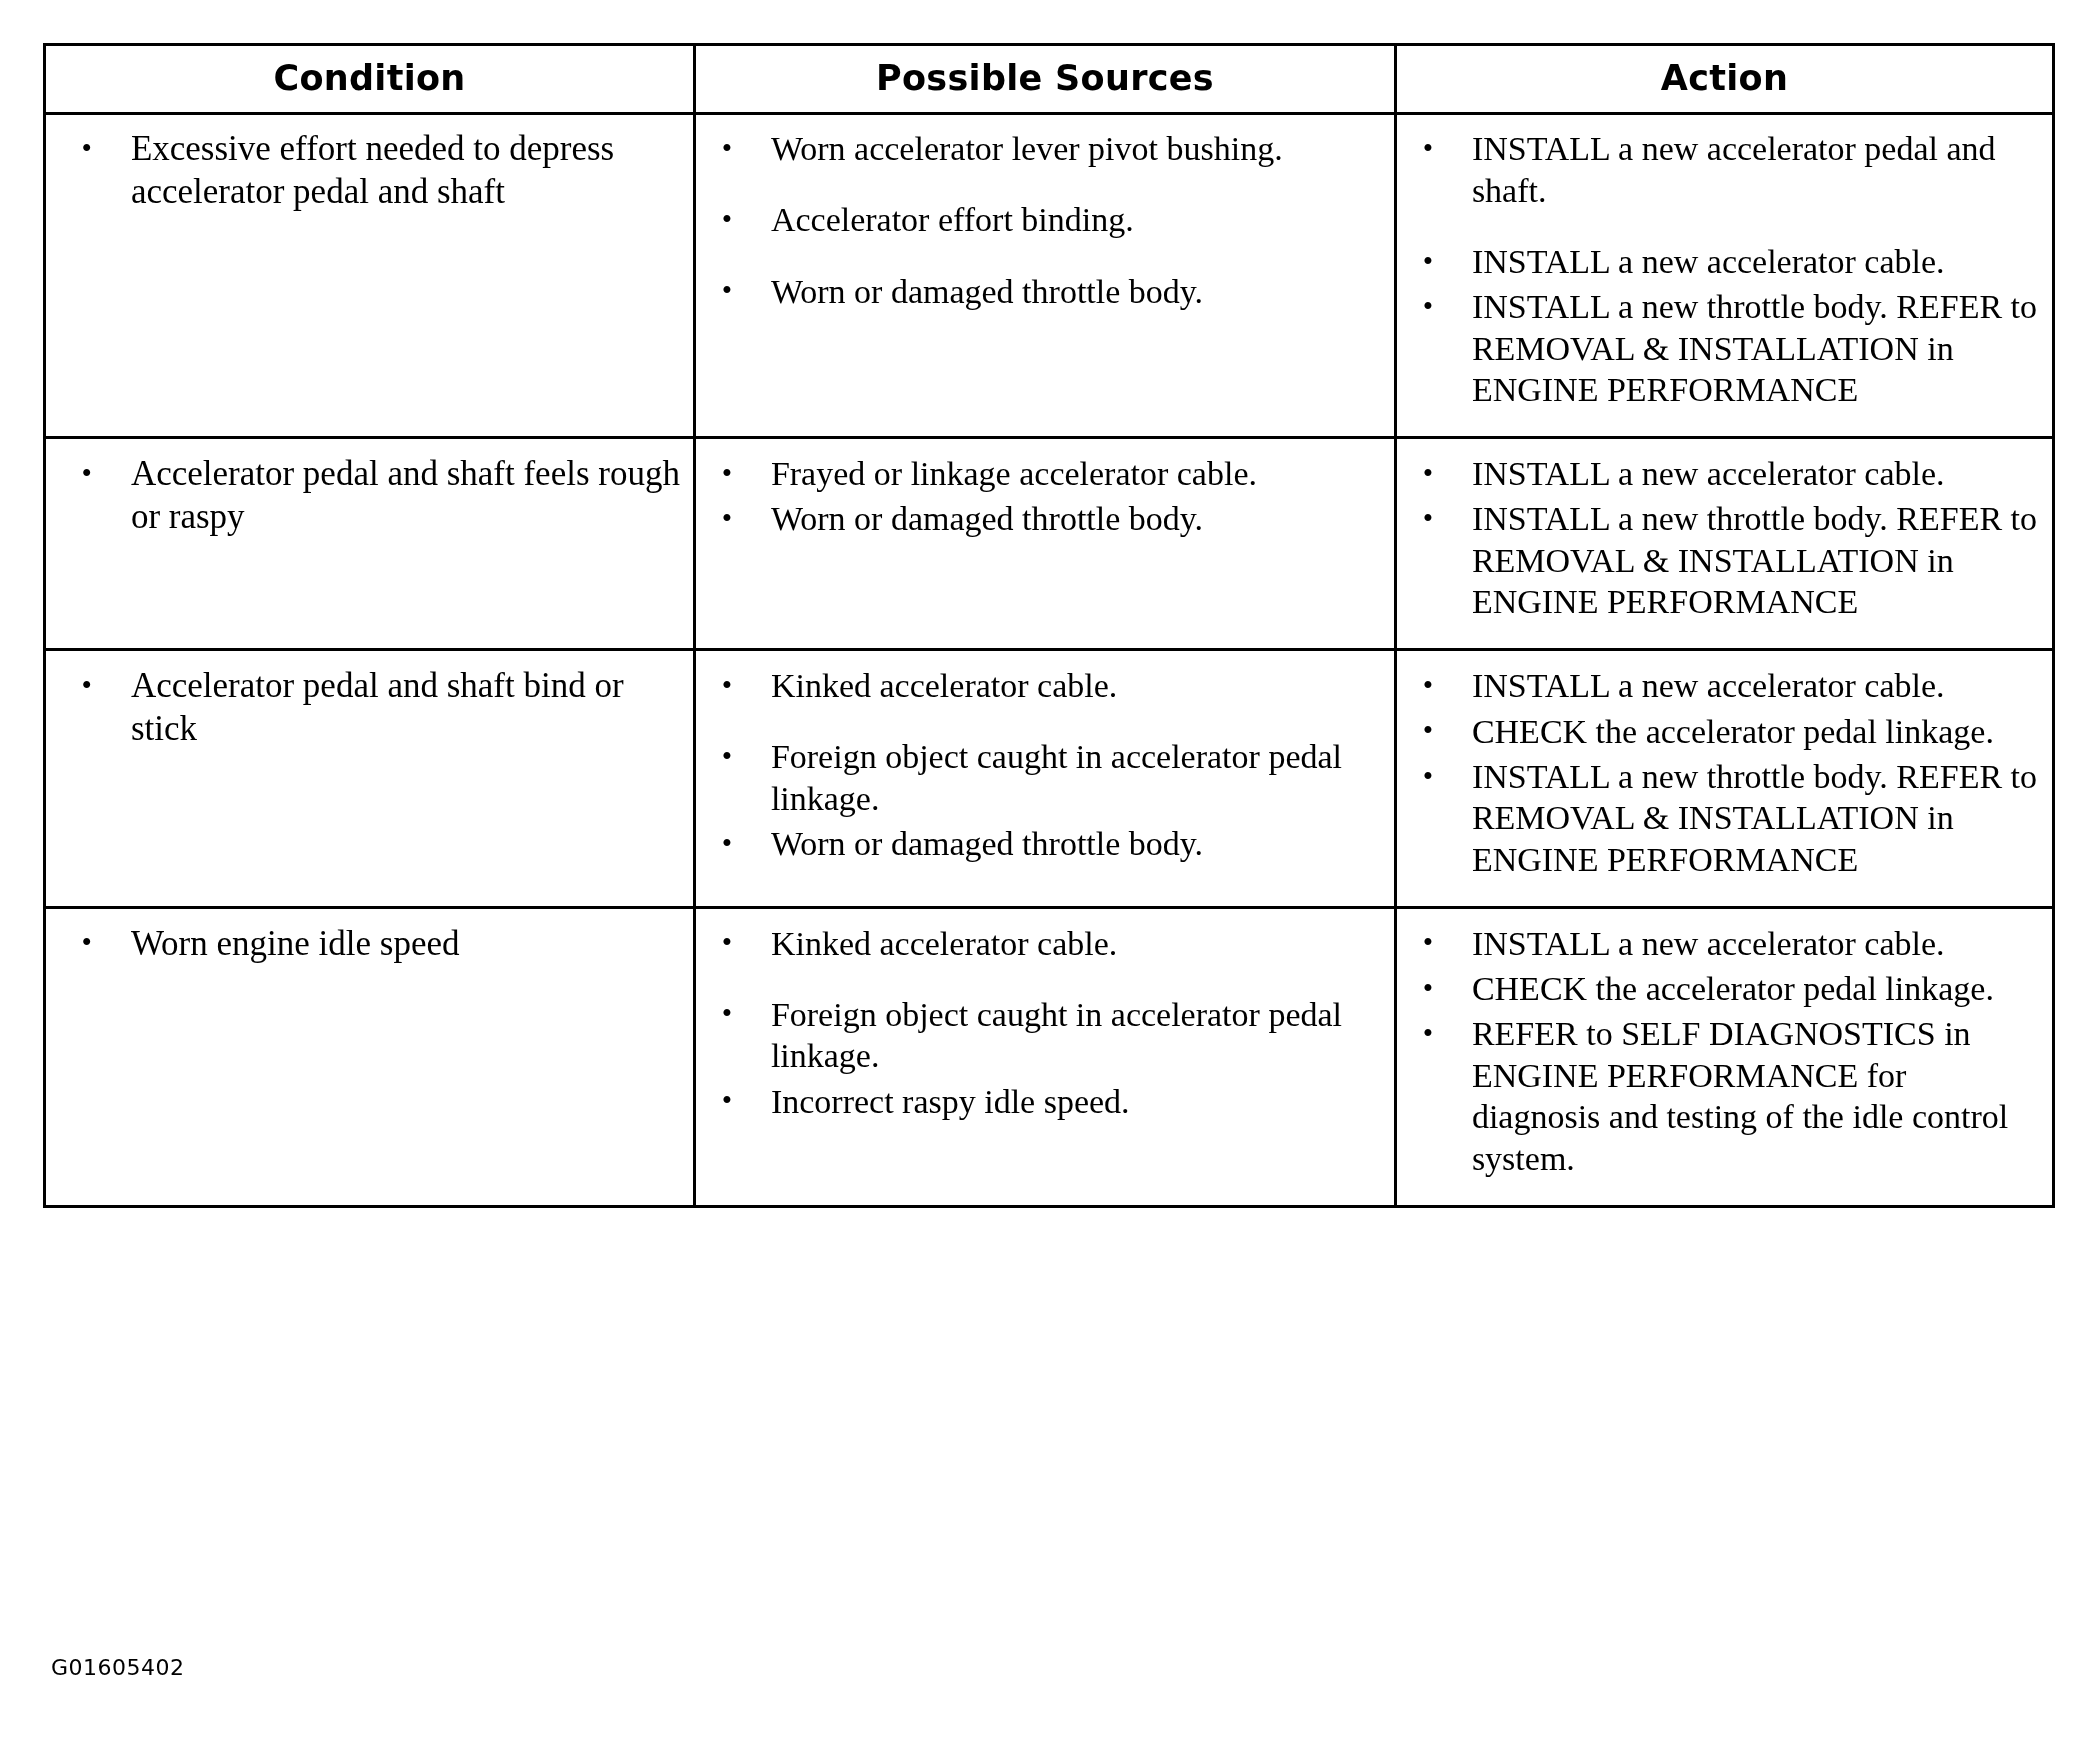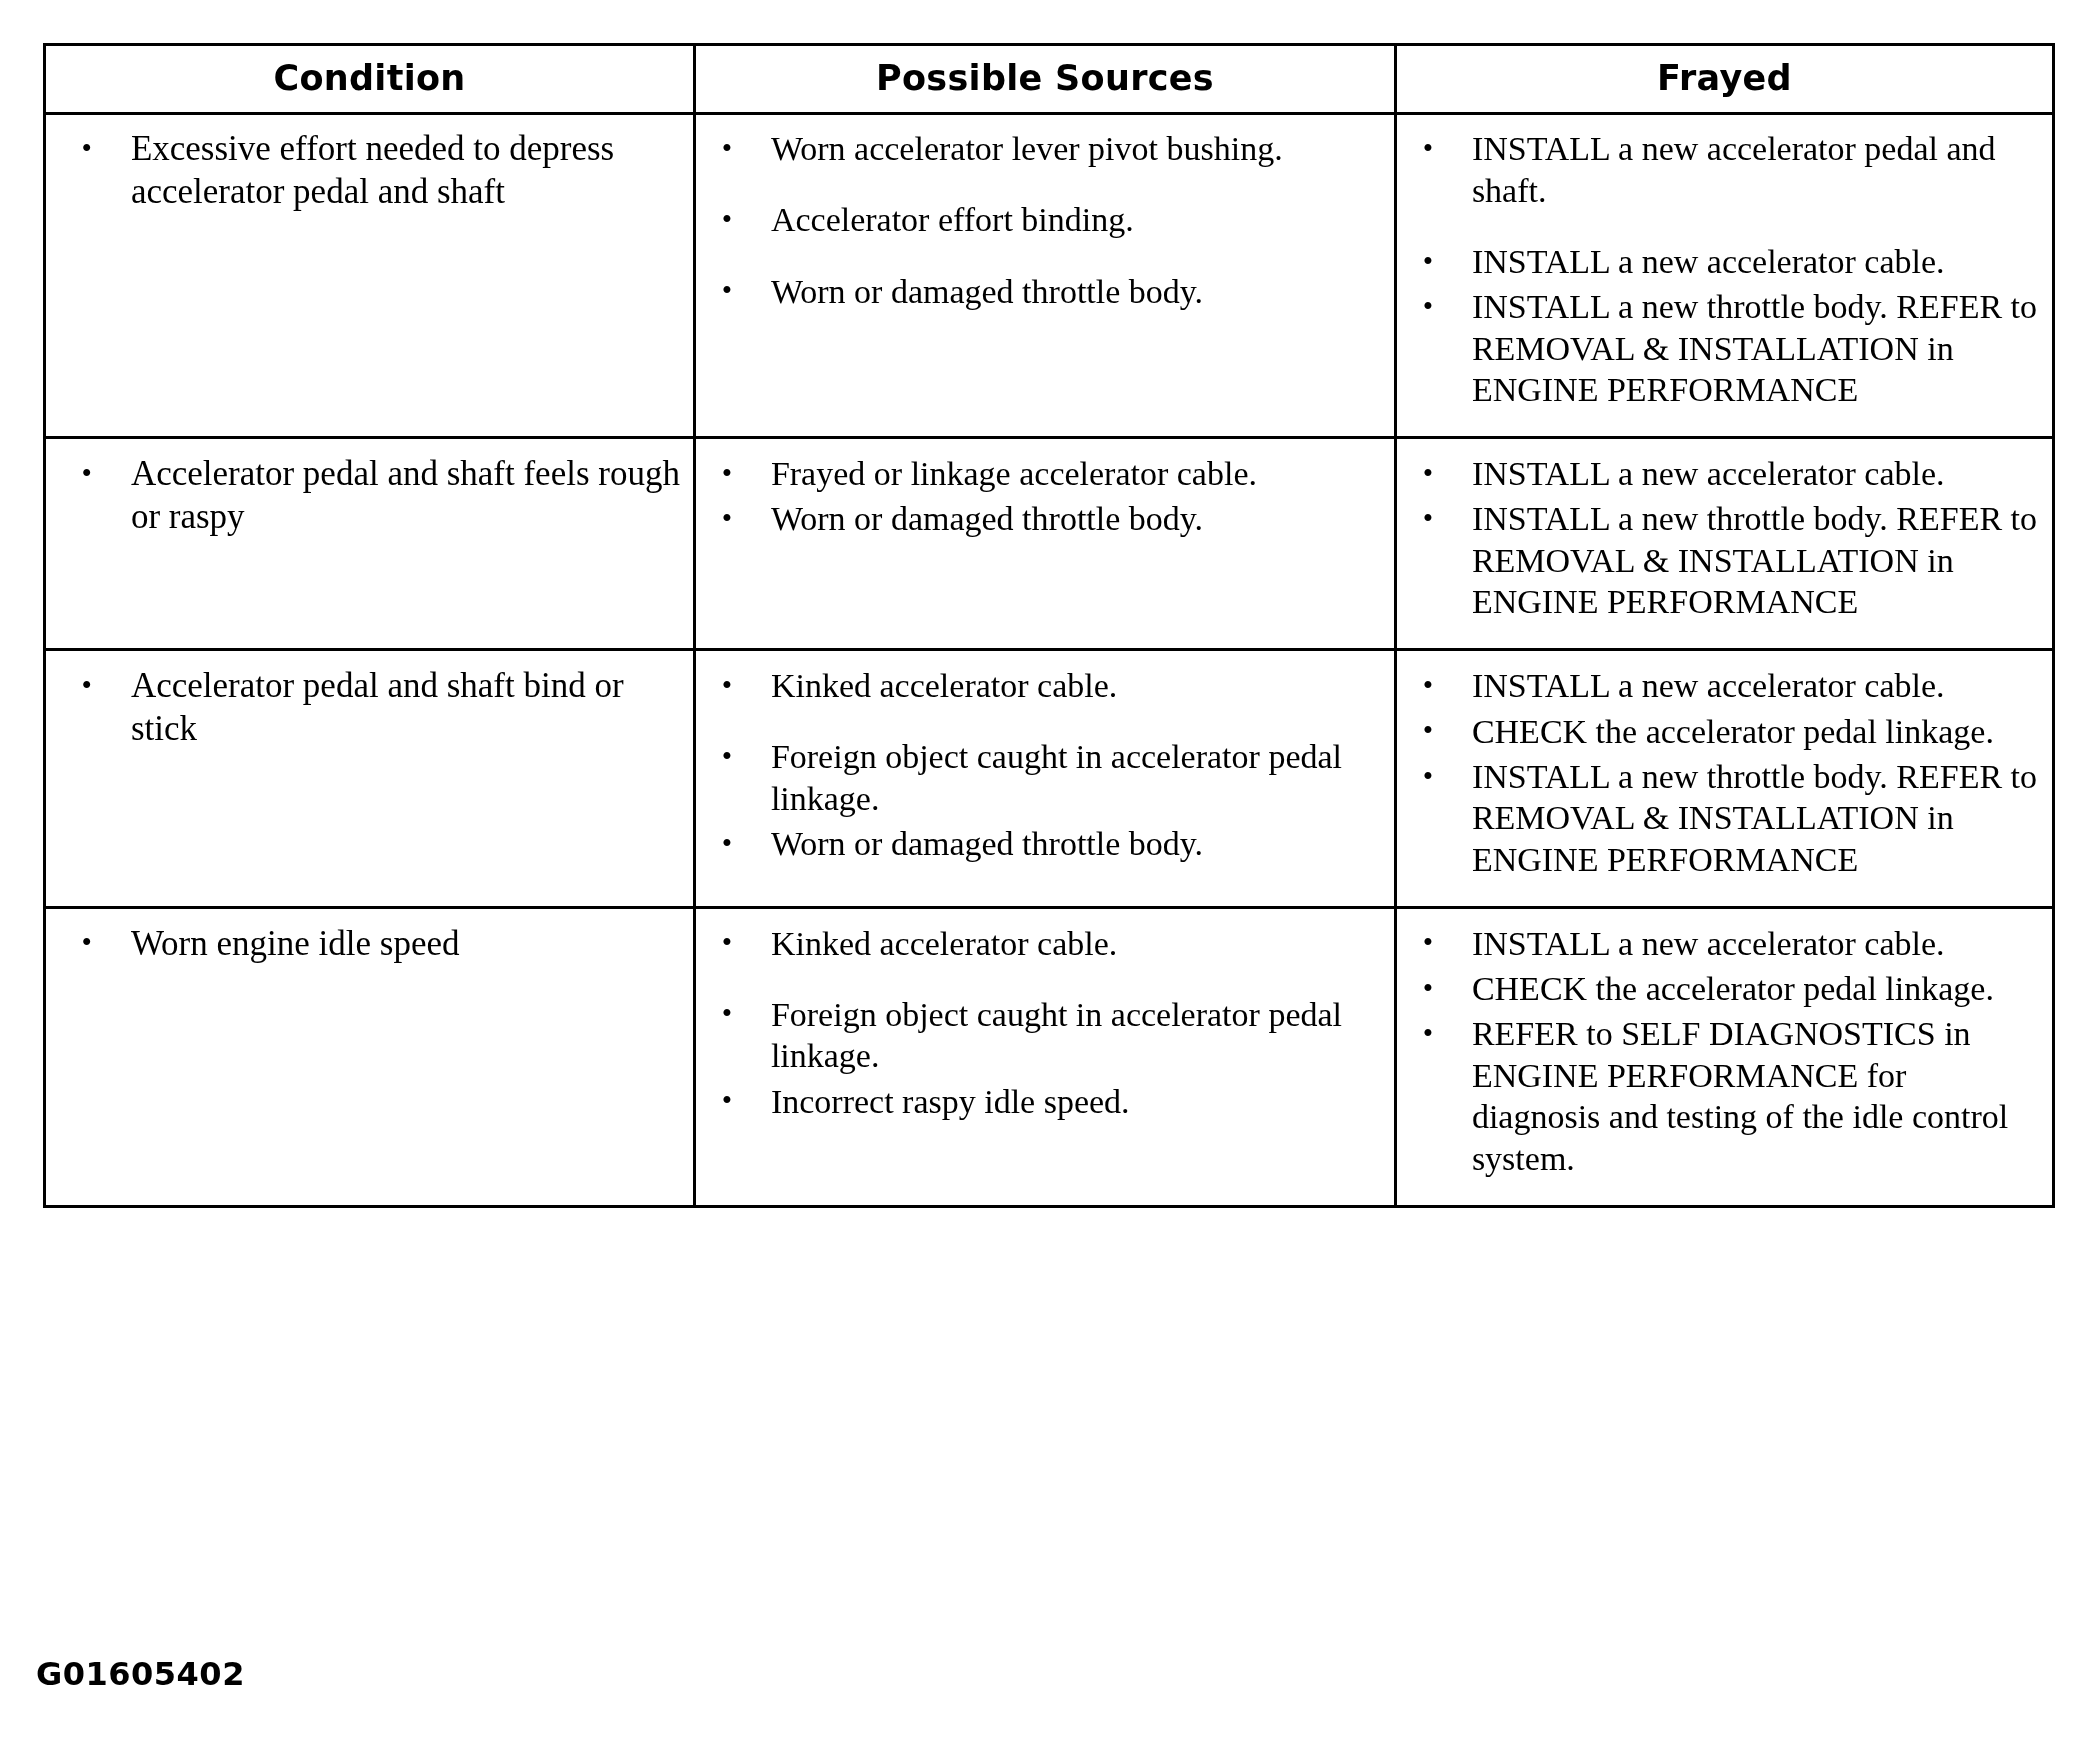--- a/index.html
+++ b/index.html
@@ -73,45 +73,44 @@
     font-size: 29.6px;
     line-height: 1.35;
   }
   .col-cond ul.bl > li { padding-left: 75px; font-size: 35px; }
   .col-cond ul.bl > li > .bullet { left: 25.6px; }
   .col-src ul.bl > li { padding-left: 65px; }
   .col-act ul.bl > li { padding-left: 65px; }
 
   .figure-id {
     position: absolute;
-    left: 36px;
+    left: 51px;
     top: 1655px;
     font-family: "DejaVu Sans", sans-serif;
-    font-size: 32px;
+    font-size: 22px;
     letter-spacing: 0.5px;
-    font-weight: bold;
   }
 </style>
 </head>
 <body>
 
 <div class="page">
 
   <div class="table-wrap">
     <table class="diag">
       <colgroup>
         <col class="c1">
         <col class="c2">
         <col class="c3">
       </colgroup>
       <thead>
         <tr>
           <th>Condition</th>
           <th>Possible Sources</th>
-          <th>Frayed</th>
+          <th>Action</th>
         </tr>
       </thead>
       <tbody>
 
         <tr>
           <td class="col-cond">
             <ul class="bl">
               <li>
                 <span class="bullet">•</span>
                 <span>Excessive effort needed to depress accelerator pedal and shaft</span>

